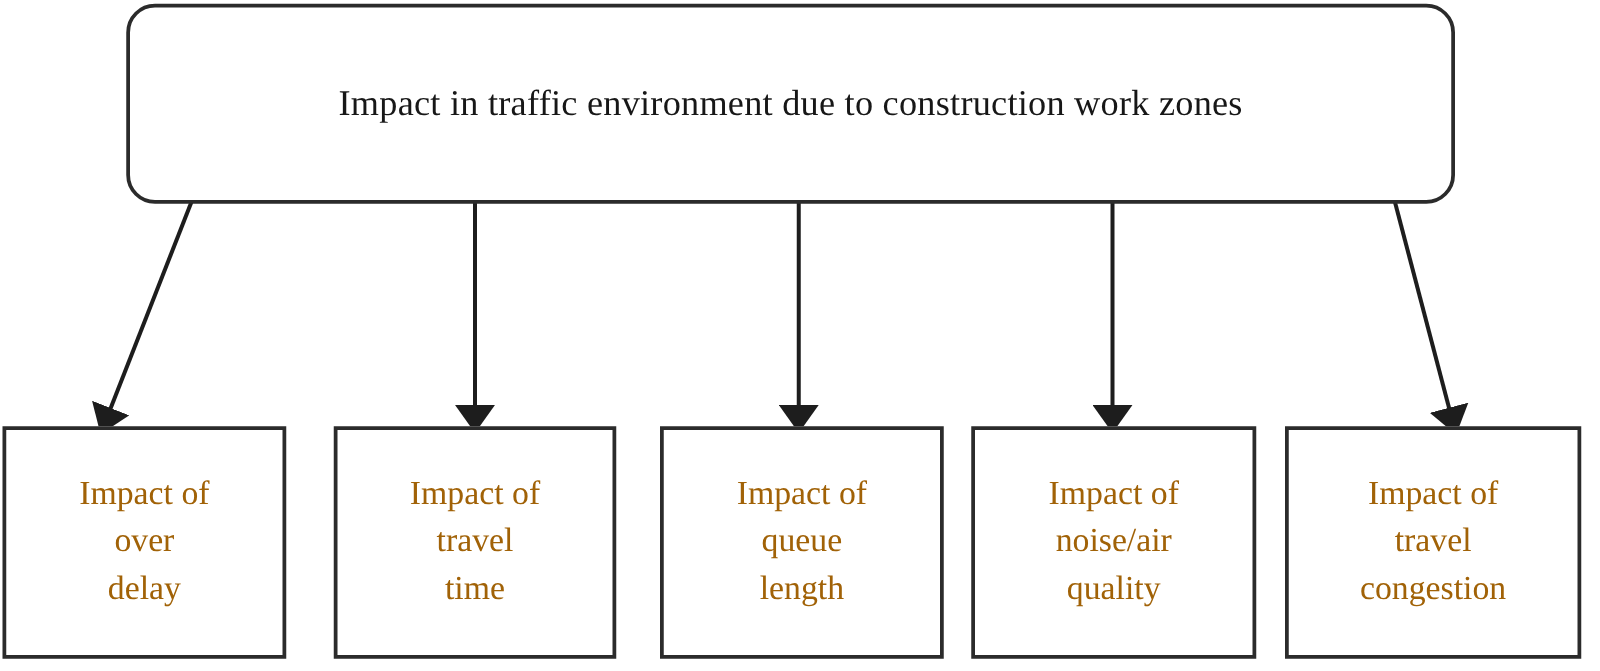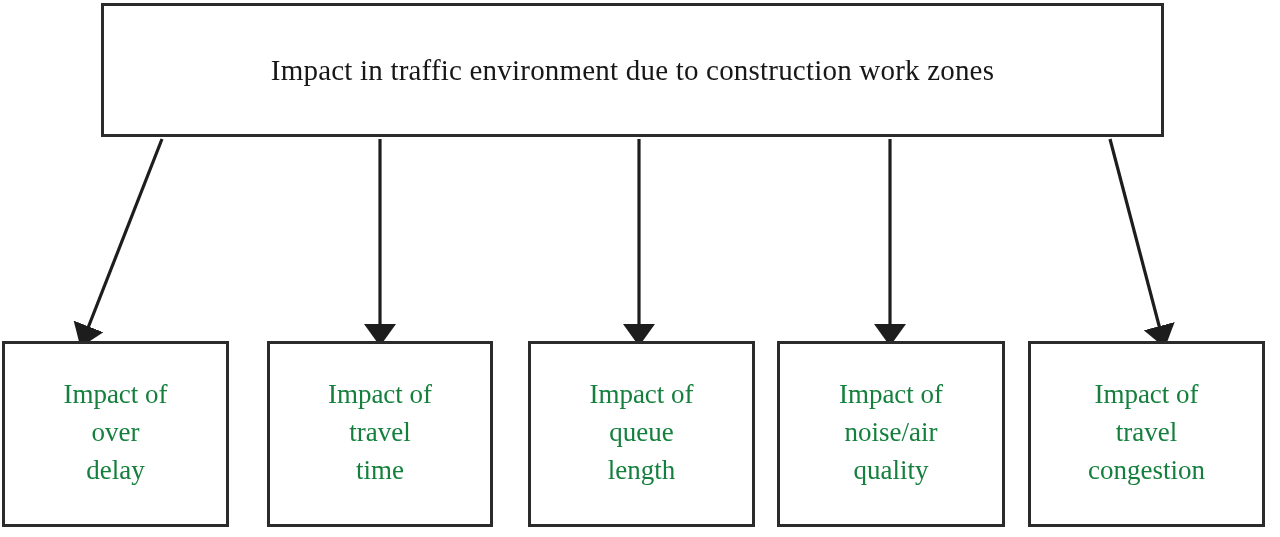--- a/index.html
+++ b/index.html
@@ -32,40 +32,41 @@
     display: flex;
     align-items: center;
     justify-content: center;
     text-align: center;
     z-index: 2;
   }
   .node-root {
     left: 101px;
     top: 3px;
     width: 1063px;
-    height: 134px;
+    height: 160px;
     border-width: 3px;
+    border-radius: 23px;
   }
   .root-label {
     font-size: 29px;
     line-height: 1.1;
     color: #171717;
     letter-spacing: 0.2px;
     padding: 0 14px;
     margin-top: 2px;
   }
   .node-leaf {
     height: 186px;
     top: 341px;
     padding: 6px 4px 10px 4px;
   }
   .leaf-label {
     font-size: 27px;
     line-height: 1.42;
-    color: #15803d;
+    color: #a16207;
     white-space: pre-line;
   }
   
   .leaf-0 { left: 2px;    width: 227px; }
   .leaf-1 { left: 267px;  width: 226px; }
   .leaf-2 { left: 528px;  width: 227px; }
   .leaf-3 { left: 777px;  width: 228px; }
   .leaf-4 { left: 1028px; width: 237px; }
 </style>
 </head>

